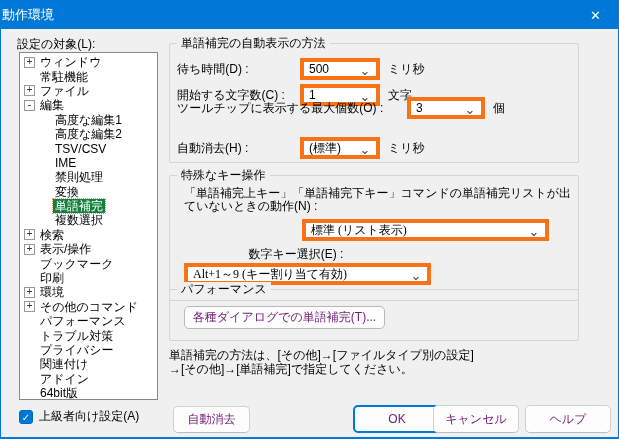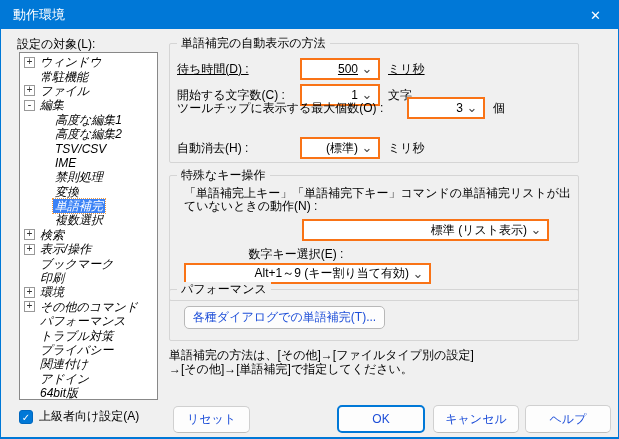--- a/index.html
+++ b/index.html
@@ -10,21 +10,21 @@
   }
   .window {
     position:relative; width:619px; height:439px;
     background:#f0f0f0;
     border:1px solid #0078d7; border-bottom-width:2px;
   }
   
   .titlebar {
     position:absolute; left:0; top:0; right:0; height:28px;
     background:#0078d7; color:#fff;
-    display:flex; align-items:center; padding-left:12px;
+    display:flex; align-items:center; padding-left:1px;
     font-size:13px;
   }
   .close-btn {
     position:absolute; right:0; top:0; width:45px; height:28px;
     display:flex; align-items:center; justify-content:center;
     color:#fff; font-size:13px; cursor:default;
   }
   
   .tree-caption { position:absolute; left:16px; top:35px; }
   .tree-box {
@@ -36,77 +36,77 @@
     padding-left:4px; white-space:nowrap; cursor:default;
   }
   .tree-item.lvl1 { padding-left:19px; }
   .expander {
     width:11px; height:11px; margin-right:3px; flex:0 0 11px;
     border:1px solid #999; background:#fff;
     font-family:"Liberation Mono","DejaVu Sans Mono",monospace;
     font-size:10px; line-height:9px; text-align:center; color:#333;
   }
   .expander.empty { border:none; background:transparent; }
-  .tree-label { padding:0 2px; line-height:14px;font-style:italic; }
+  .tree-label { padding:0 2px; line-height:14px; }
   .tree-item.selected .tree-label {
-    background:#3b82f6; color:#fff; outline:1px dotted #ef9b45;
+    background:#15803d; color:#fff; outline:1px dotted #ef9b45;
   }
   
   .adv-row { position:absolute; left:18px; top:407px; display:flex; align-items:center; }
   .checkbox {
     width:14px; height:14px; border-radius:3px; background:#0078d7;
     color:#fff; font-size:10px; line-height:14px; text-align:center;
     margin-right:6px; border:1px solid #0067be;
   }
   .btn {
     background:#fdfdfd; border:1px solid #d0d0d0; border-bottom-color:#bdbdbd;
-    border-radius:5px; font-size:12px; color:#1d4ed8;
+    border-radius:5px; font-size:12px; color:#701a75;
     display:flex; align-items:center; justify-content:center; cursor:default;
   }
   .reset-btn { position:absolute; left:172px; top:405px; width:77px; height:27px; }
   
   .group {
     position:absolute; left:168px; width:410px;
     border:1px solid #d5d5d5; border-radius:2px;
   }
   .group-title {
     position:absolute; top:-8px; left:7px; background:#f0f0f0; padding:0 4px;
     line-height:14px;
   }
   .g1 { top:42px; height:120px; }
   .g2 { top:174px; height:126px; }
   .g3 { top:288px; height:52px; }
   .row { position:absolute; display:flex; align-items:center; height:22px; }
   .row .lbl { display:inline-block; }
   .combo {
-    position:relative; height:22px; background:#fff; border:2px solid #f97316;
-    display:flex; align-items:center; padding:0 20px 0 5px; cursor:default;justify-content:flex-end;
+    position:relative; height:22px; background:#fff; border:4px solid #f97316;
+    display:flex; align-items:center; padding:0 20px 0 5px; cursor:default;
   }
   .combo .chev {
     position:absolute; right:4px; top:1px; width:14px; height:18px;
     color:#454545; font-size:13px; line-height:16px; text-align:center;
   }
   .unit { margin-left:8px; }
-  .g1 .r1 { top:14px; left:7px;text-decoration:underline; }  .g1 .r1 .lbl { width:123px; }
+  .g1 .r1 { top:14px; left:7px; }  .g1 .r1 .lbl { width:123px; }
   .g1 .r2 { top:40px; left:7px; }  .g1 .r2 .lbl { width:123px; }
   .g1 .r3 { top:53px; left:7px; }  .g1 .r3 .lbl { width:230px; }
   .g1 .r4 { top:93px; left:7px; }  .g1 .r4 .lbl { width:123px; }
   .combo-sm { width:80px; }
   .combo-xs { width:78px; }
-  .combo-lg { width:247px; }
+  .combo-lg { width:247px;font-family:Liberation Serif, serif; }
   .g2 .desc {
     position:absolute; left:14px; top:11px; width:392px; line-height:13px;
   }
   .g2 .r-behavior { top:43px; left:132px; }
   .g2 .r-numkey  { top:70px; left:14px;flex-direction:column; }
   .g2 .r-numkey .lbl { width:118px; }
   .g3 .dlg-btn { position:absolute; left:14px; top:16px; width:201px; height:23px; border-color:#b8b8b8; }
   
   .note { position:absolute; left:168px; top:348px; line-height:13.5px; }
-  .ok-btn     { position:absolute; left:336px; top:404px; width:88px; height:28px;
+  .ok-btn     { position:absolute; left:352px; top:404px; width:88px; height:28px;
                 border:2px solid #0078d7; border-radius:5px; }
   .cancel-btn { position:absolute; left:432px; top:404px; width:86px; height:28px; }
   .help-btn   { position:absolute; left:524px; top:404px; width:86px; height:28px; }
 </style>
 </head>
 <body>
 
 <div class="window">
 
   <div class="titlebar">
@@ -213,21 +213,21 @@
       <div class="tree-item">
         <span class="expander empty"></span>
         <span class="tree-label">64bit版</span>
       </div>
     </div>
 
   <div class="adv-row">
     <span class="checkbox">✓</span>
     <span>上級者向け設定(A)</span>
   </div>
-  <div class="btn reset-btn">リセット</div>
+  <div class="btn reset-btn">自動消去</div>
 
   <div class="group g1">
     <span class="group-title">単語補完の自動表示の方法</span>
     <div class="row r1">
       <span class="lbl">待ち時間(D) :</span>
       <div class="combo combo-sm">
         <span>500</span>
         <span class="chev">⌄</span>
       </div>
       <span class="unit">ミリ秒</span>

